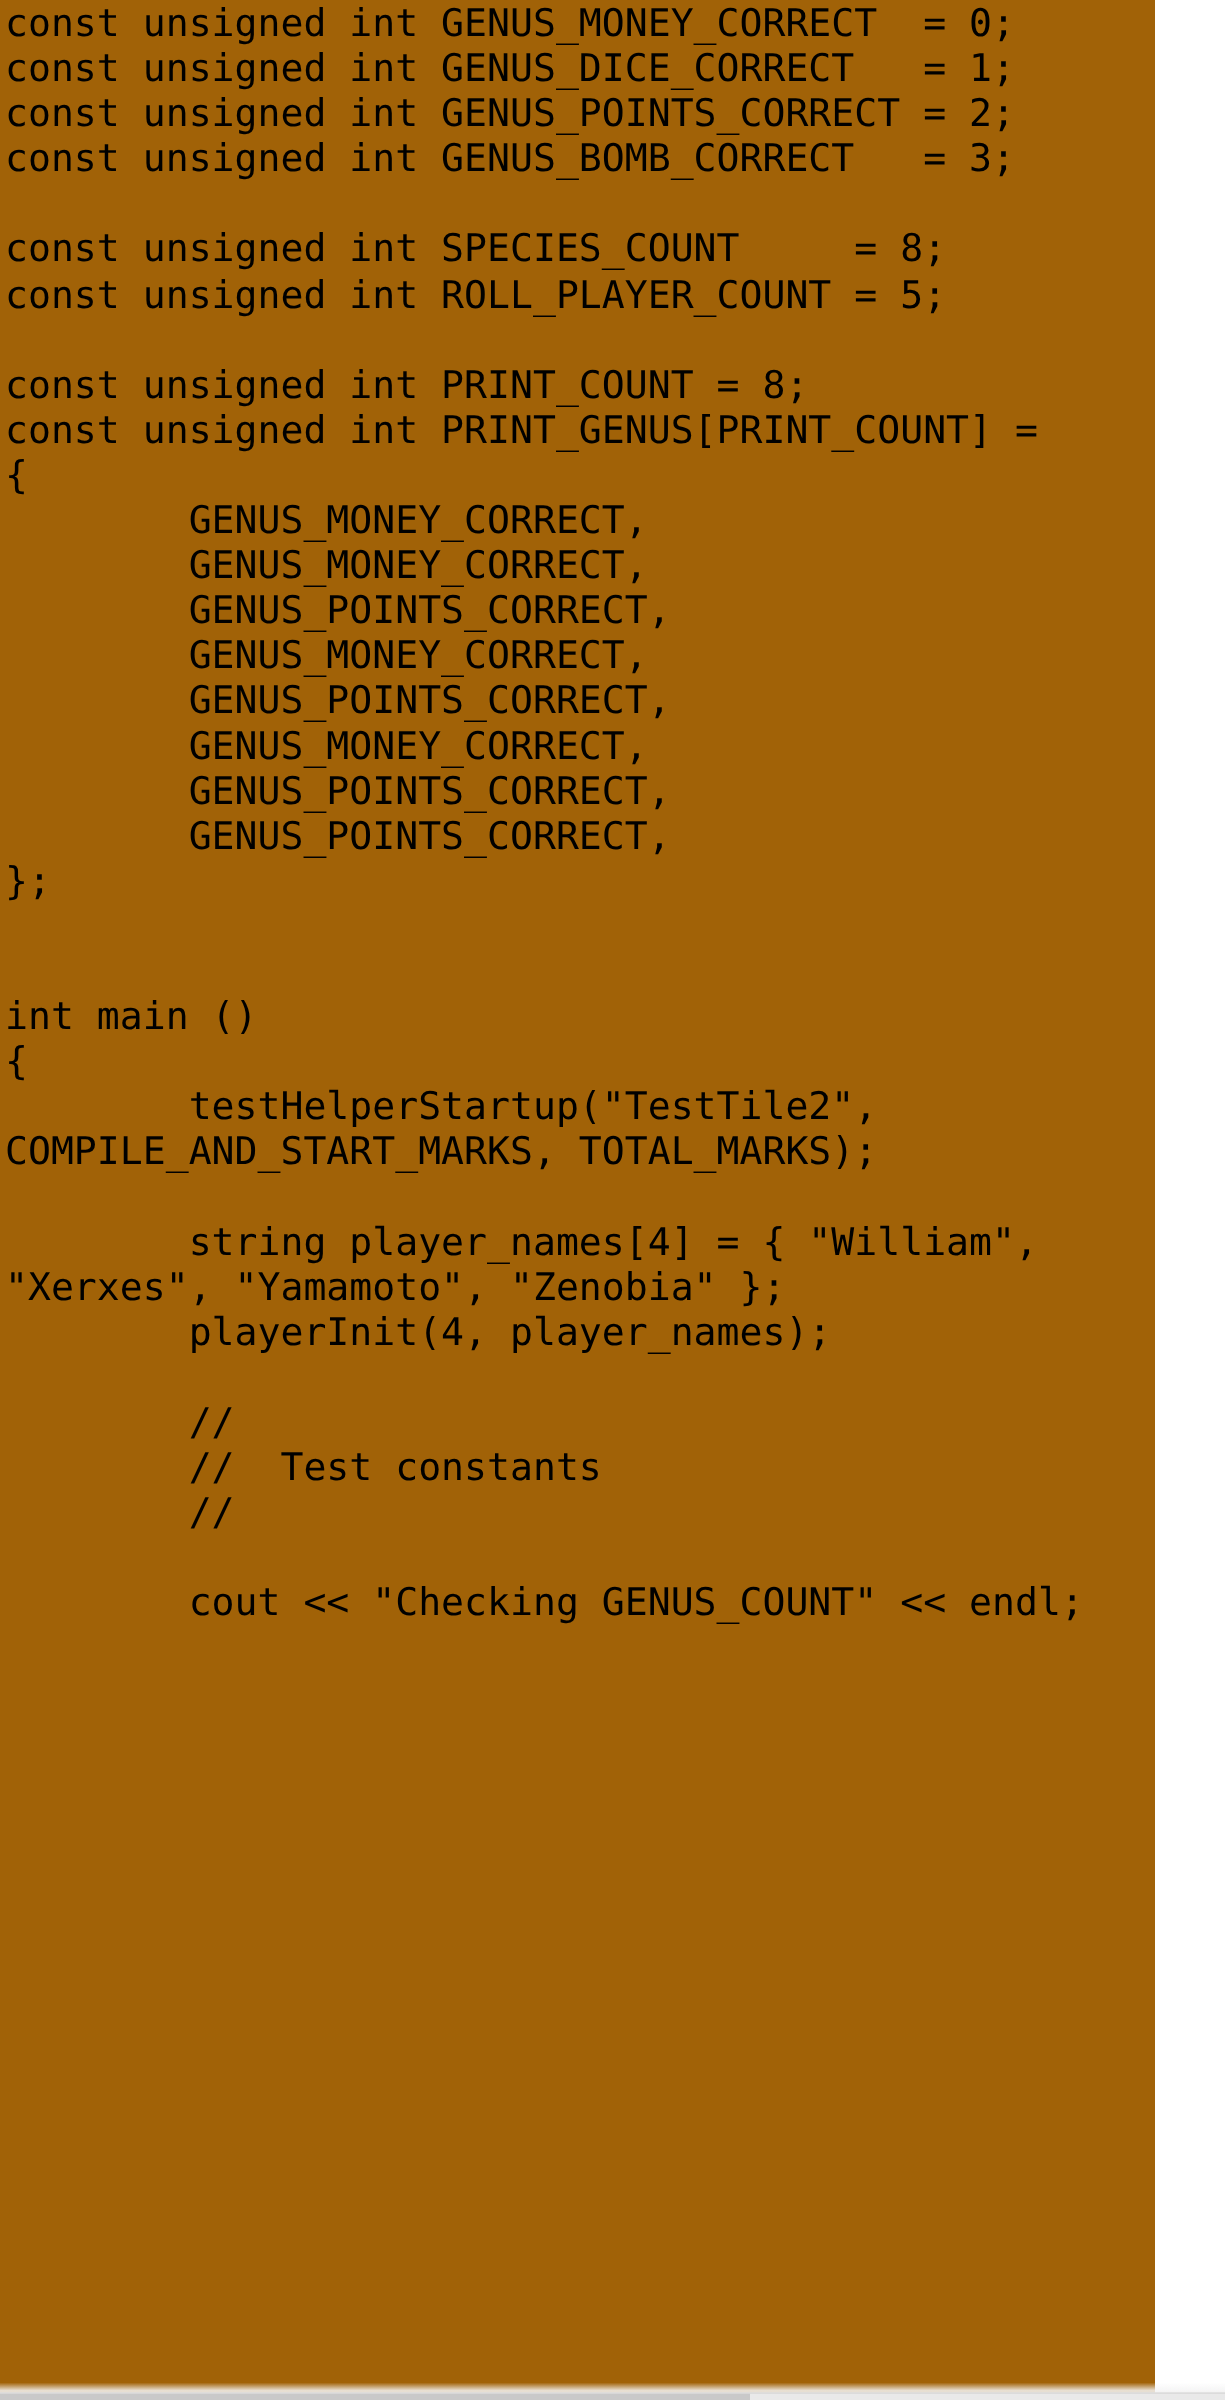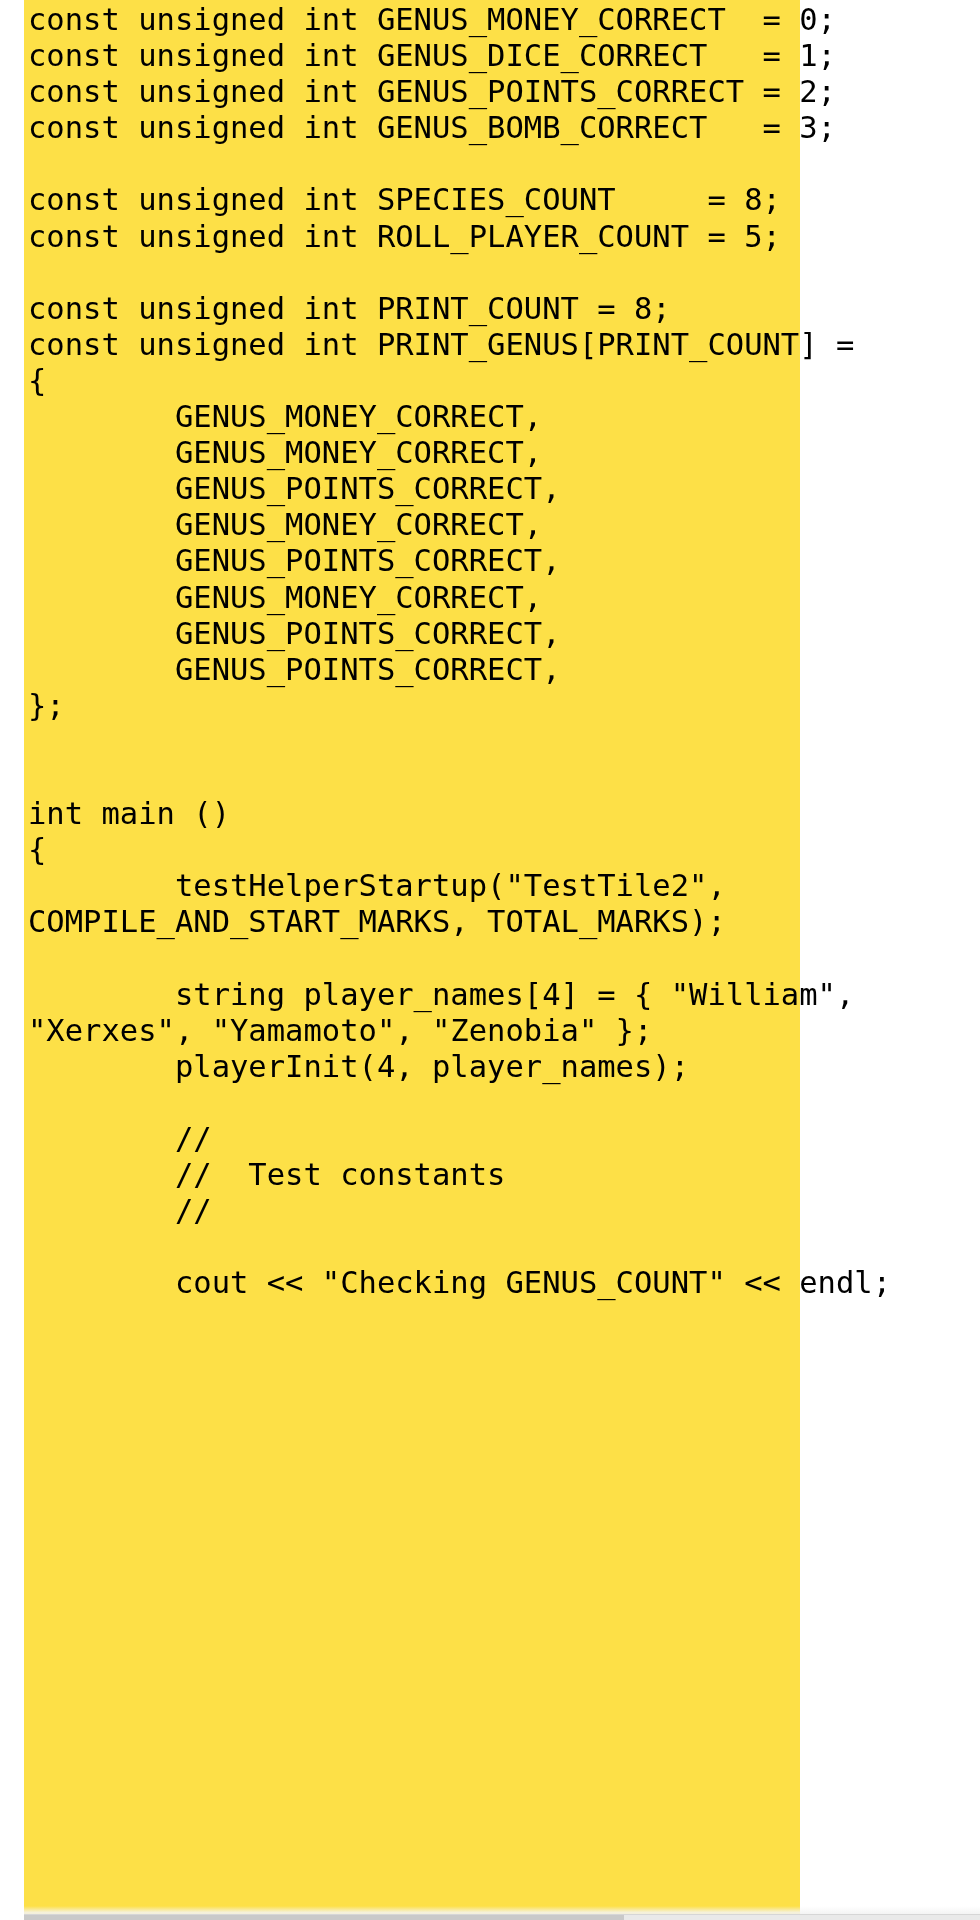--- a/index.html
+++ b/index.html
@@ -10,25 +10,24 @@
   }
   body {
     width: 980px;
     height: 1920px;
     overflow: hidden;
     font-family: "DejaVu Sans Mono", "Liberation Mono", monospace;
   }
 
   #code-viewer {
     position: relative;
-    width: 776px;
+    width: 924px;
     height: 1920px;
-    background: #fde047;
+    background: #a16207;
     box-sizing: border-box;
-    margin-left: 24px;
   }
 
   #code-body {
     position: absolute;
     top: 0;
     left: 0;
     width: 980px;
     padding: 2px 0 0 4px;
     box-sizing: border-box;
   }

